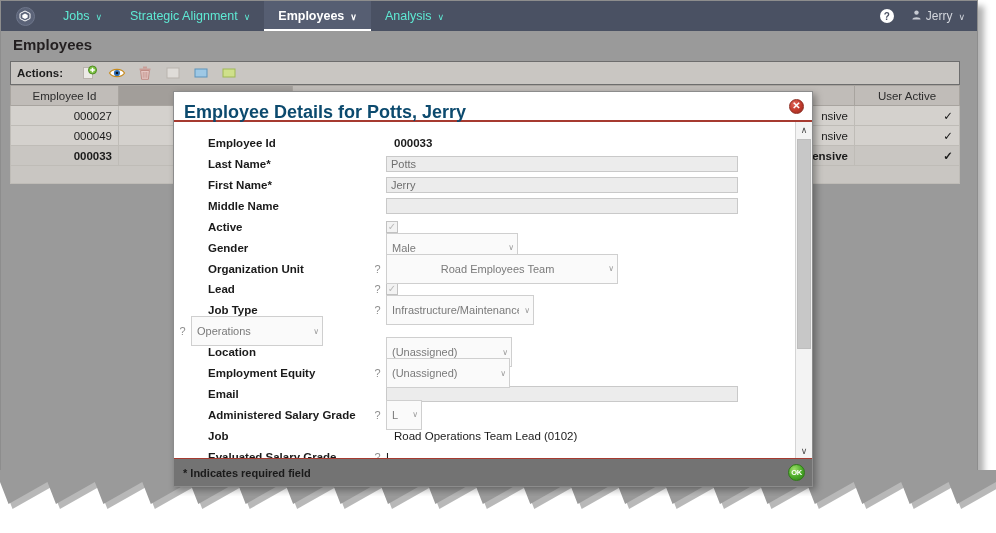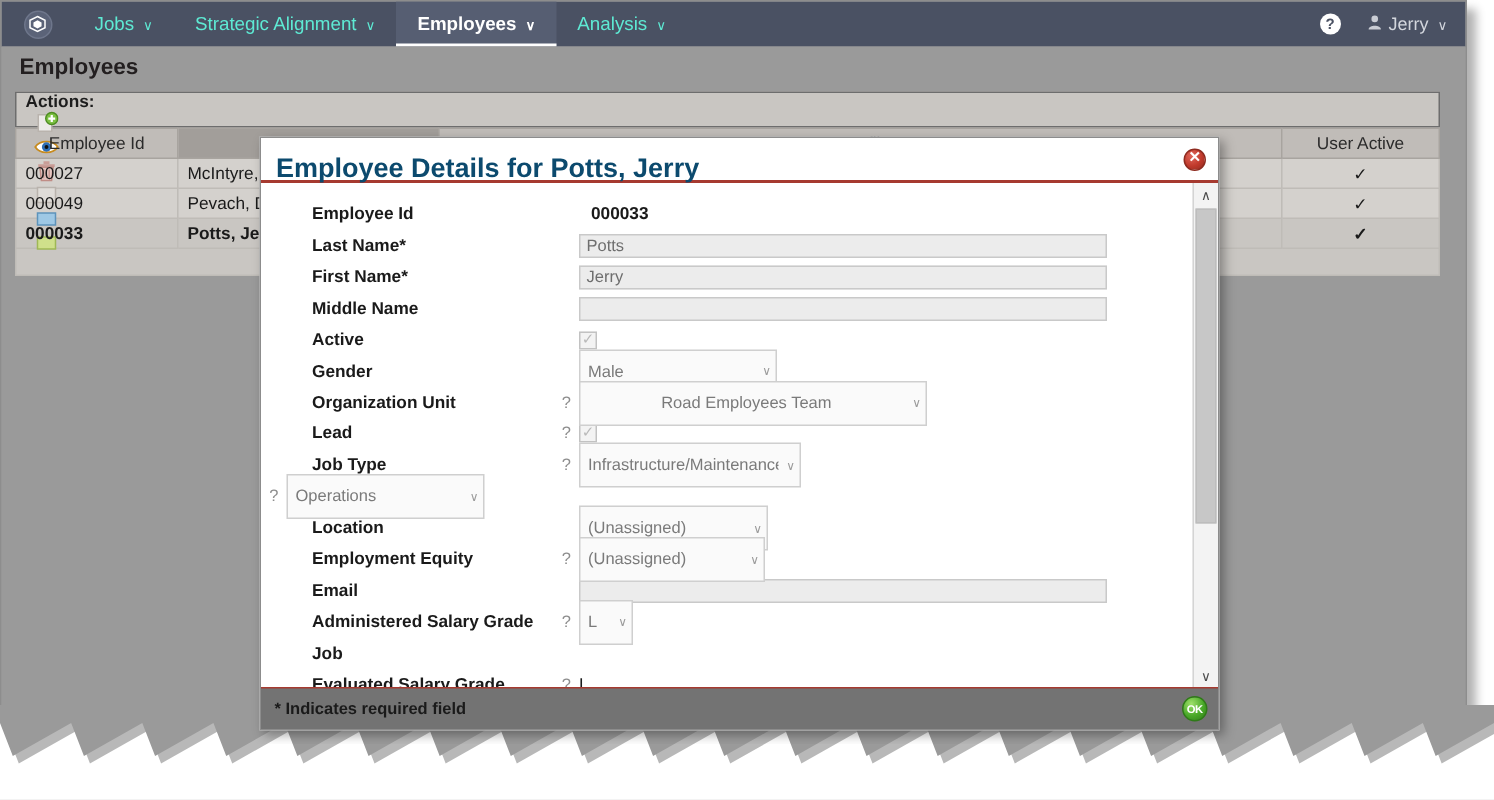--- a/index.html
+++ b/index.html
@@ -109,23 +109,23 @@
     position: absolute;
     left: 9px; top: 30px;
     width: 950px;
     background: #c9c6c2;
   }
   #actions-bar {
     height: 24px;
     background: #c9c6c2;
     border: 1px solid #6d6d6d;
     display: flex;
+    align-items: center;
     padding-left: 6px;
     gap: 0px;
-    flex-direction: column;
   }
   #actions-label {
     font-size: 11.5px;
     font-weight: bold;
     color: #1d1d1d;
     margin-right: 12px;
   }
   .act-btn {
     width: 28px; height: 20px;
     display: flex; align-items: center; justify-content: center;
@@ -150,20 +150,21 @@
     text-align: center;
     padding: 0 6px;
   }
   #emp-table th.sorted { background: #a29e9a; }
   #emp-table td {
     background: #d4d1cd;
     height: 20px;
     border: 1px solid #bfbcb7;
     padding: 0 6px;
     color: #1a1a1a;
+    text-align: right;
   }
   #emp-table tr.selected td {
     background: #c9c6c2;
     font-weight: bold;
   }
   .cell-center { text-align: center; }
   #grid-filler { height: 18px; background: #c9c6c2; border: 1px solid #bfbcb7; border-top: none; }
 
   
   #dialog {
@@ -620,20 +621,23 @@
               <div class="f-control">
                 <div class="sel w-grade">
                   <span class="sel-txt">L</span>
                   <span class="sel-arrow">∨</span>
                 </div>
               </div>
             </div>
             <div class="form-row">
               <div class="f-label">Job</div>
               <div class="f-help blank">?</div>
+              <div class="f-control">
+                <div class="plain-val ind">Road Operations Team Lead (0102)</div>
+              </div>
             </div>
             <div class="form-row">
               <div class="f-label">Evaluated Salary Grade</div>
               <div class="f-help">?</div>
               <div class="f-control">
                 <div class="plain-val">L</div>
               </div>
             </div>
           </div>
 

